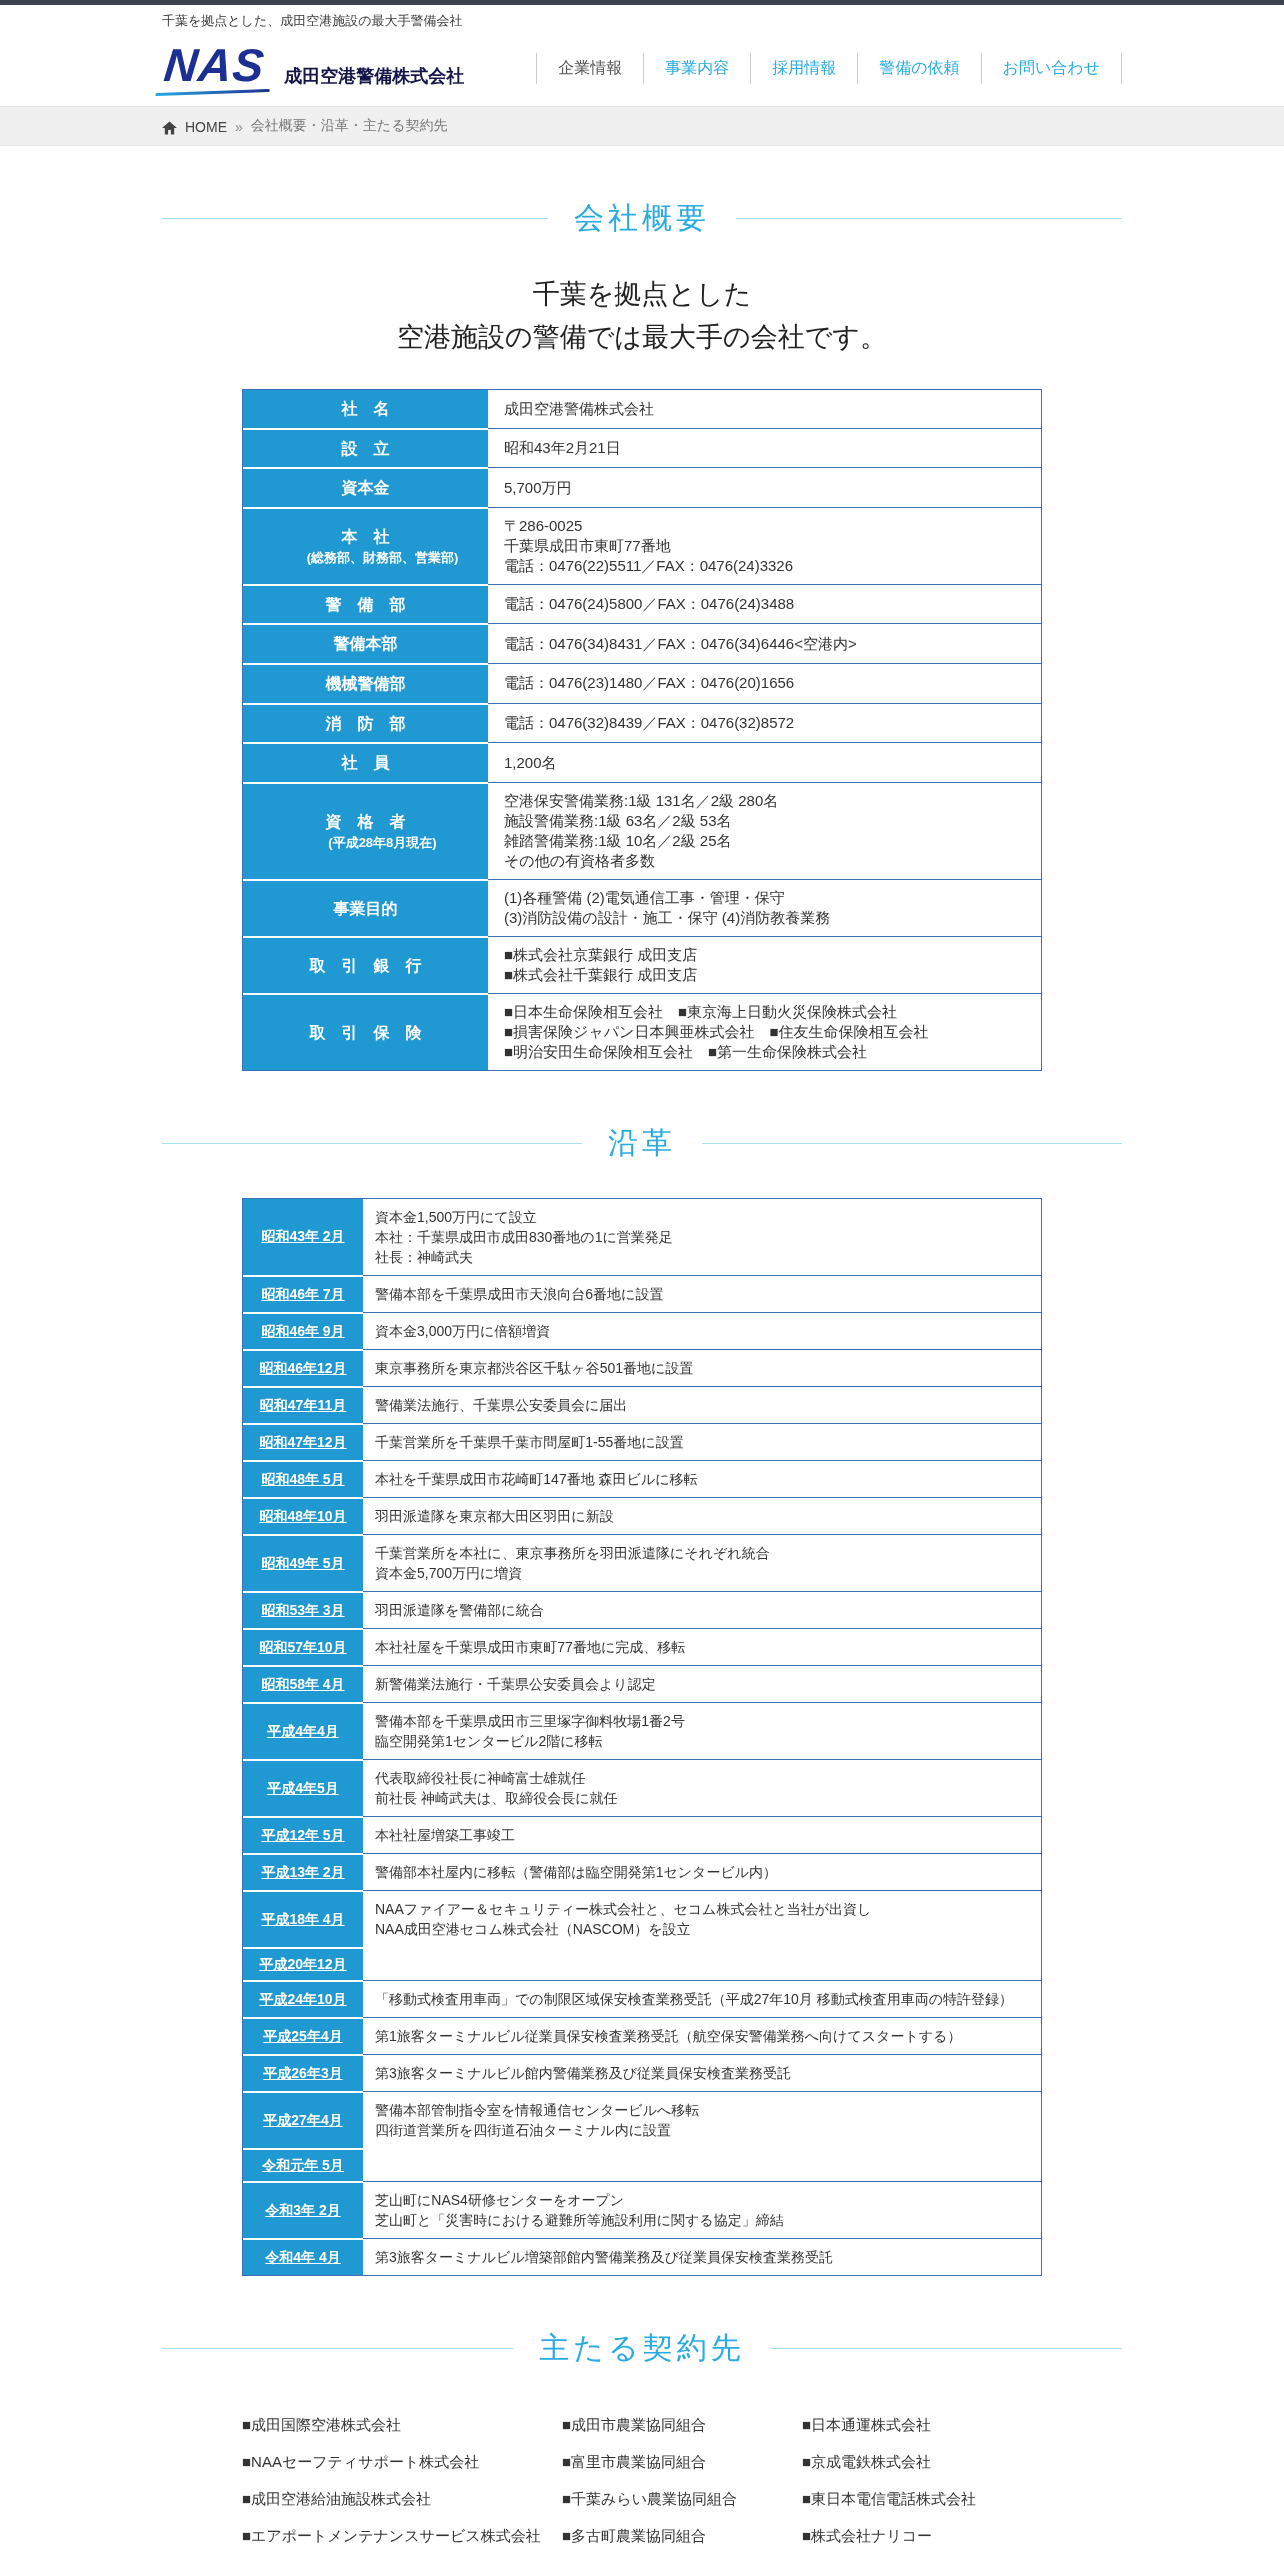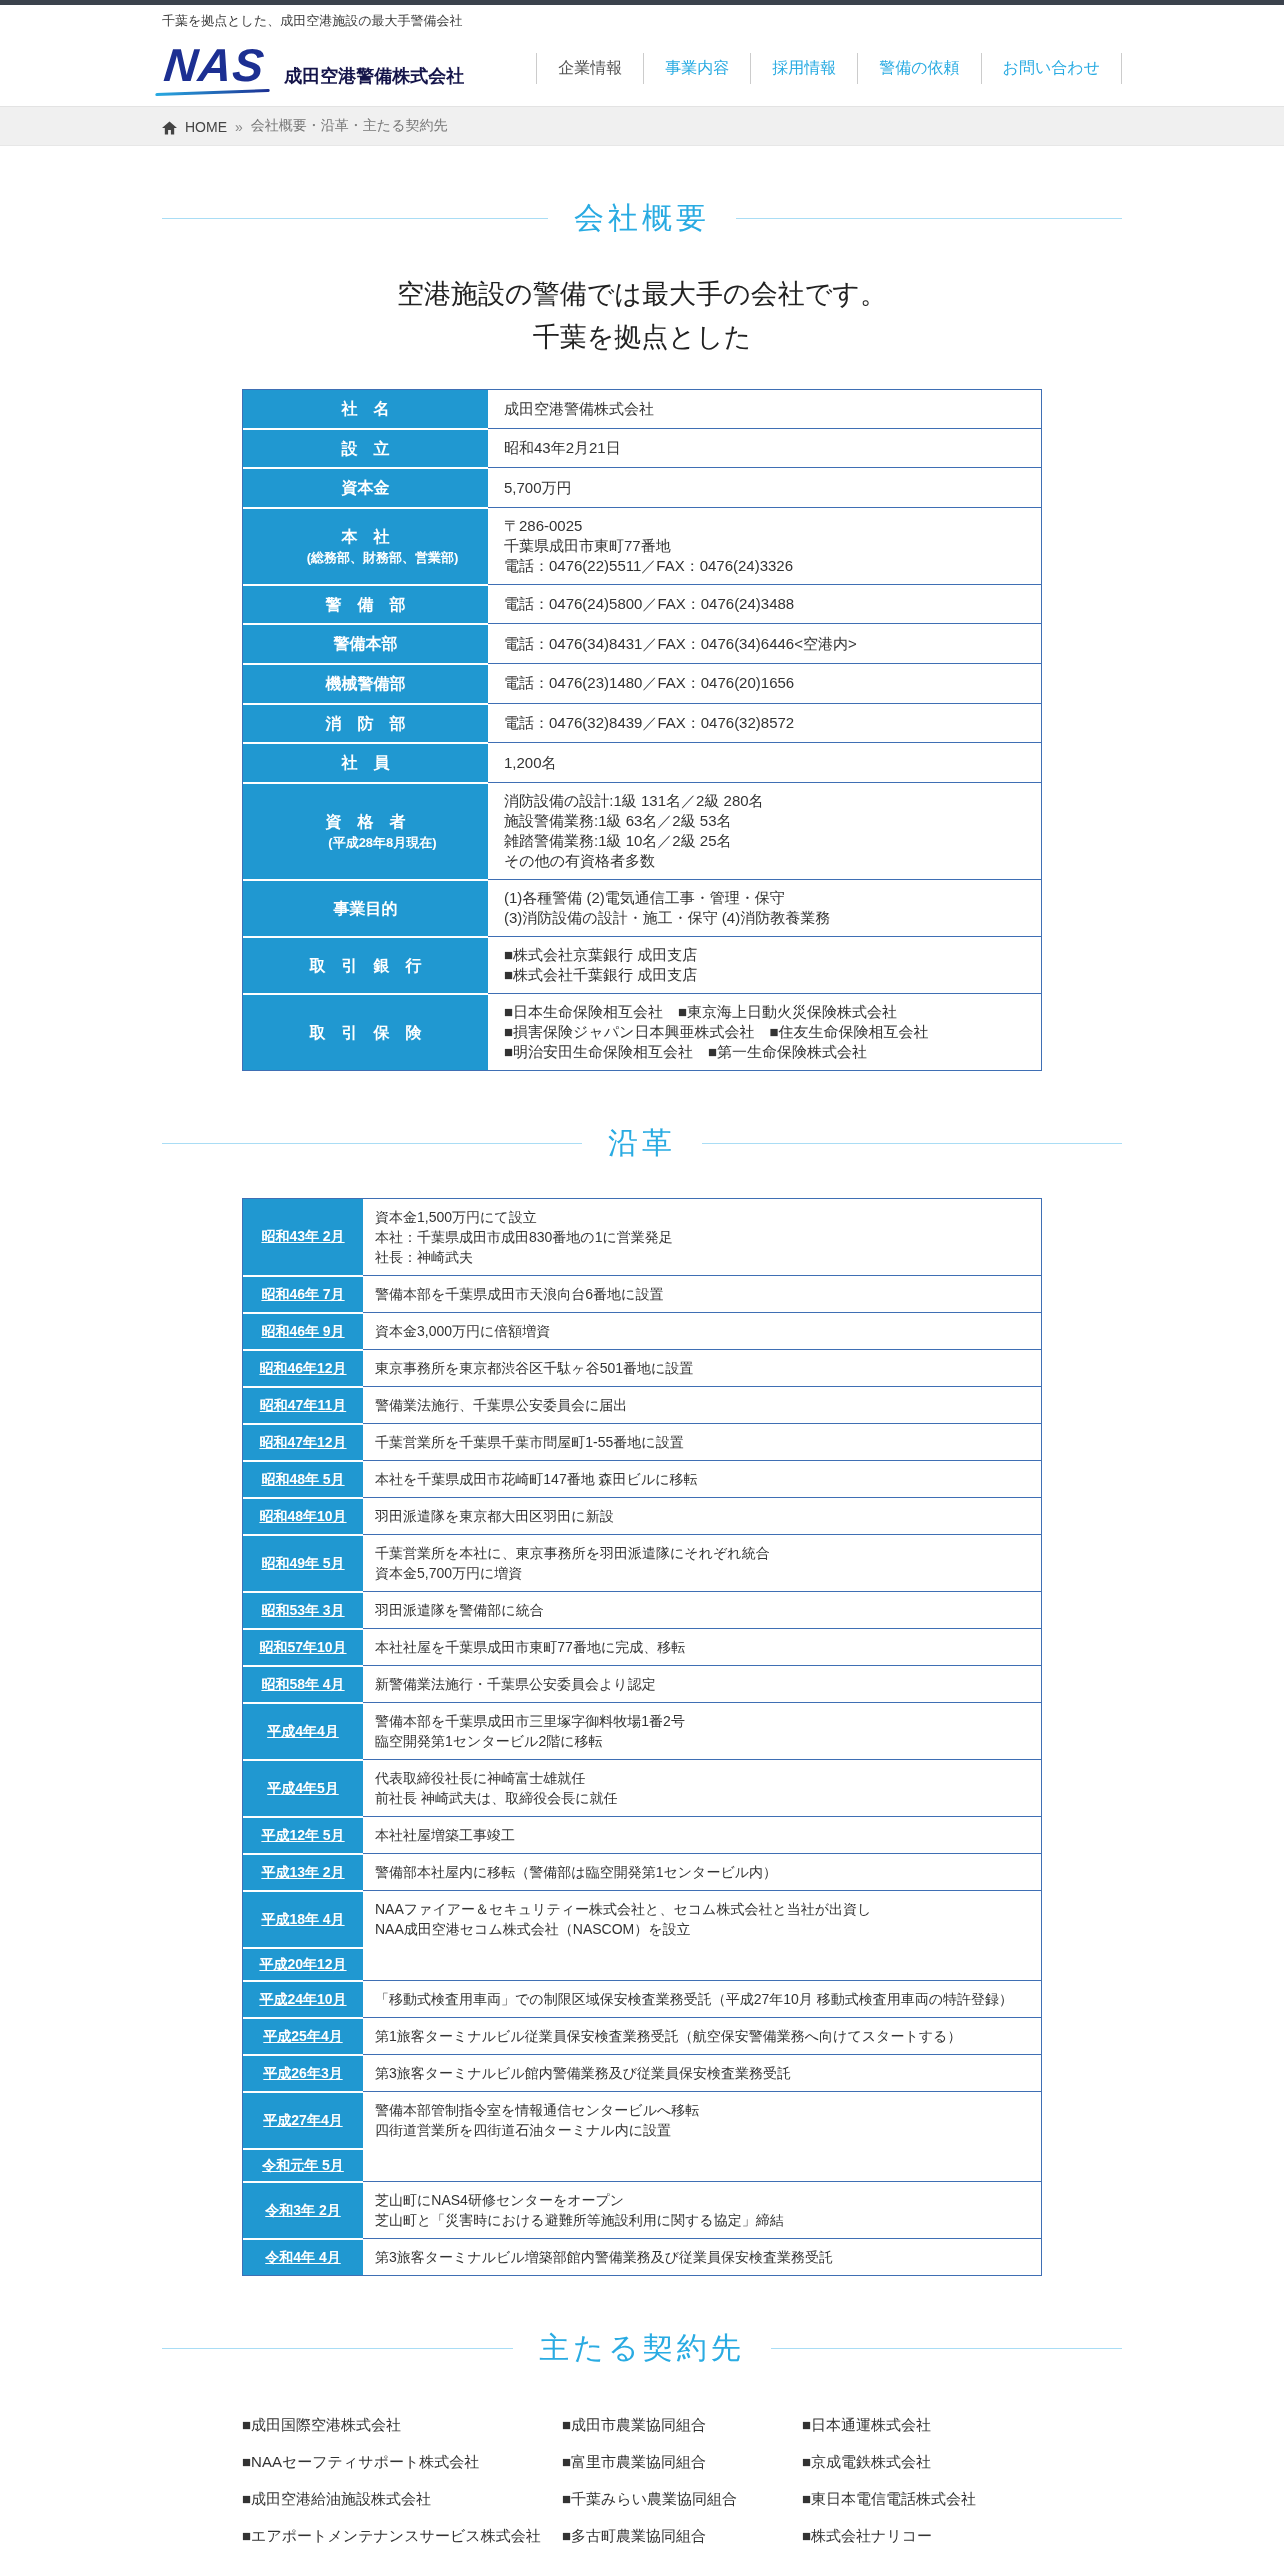--- a/index.html
+++ b/index.html
@@ -118,22 +118,22 @@
 
 <main class="container">
 
   <div class="section-head">
     <div class="rule"></div>
     <h2 class="section-title">会社概要</h2>
     <div class="rule"></div>
   </div>
 
   <div class="lead">
+    <div>千葉を拠点とした</div>
     <div>空港施設の警備では最大手の会社です。</div>
-    <div>千葉を拠点とした</div>
   </div>
 
   <div class="info-table" id="company-table">
       <div class="c-row">
         <div class="cell-label">
           <div class="lab-main">社　名</div>
         </div>
         <div class="cell-value">
           <div class="line">成田空港警備株式会社</div>
         </div>
@@ -204,21 +204,21 @@
         <div class="cell-value">
           <div class="line">1,200名</div>
         </div>
       </div>
       <div class="c-row">
         <div class="cell-label">
           <div class="lab-main">資　格　者</div>
           <div class="sub">(平成28年8月現在)</div>
         </div>
         <div class="cell-value">
-          <div class="line">消防設備の設計:1級 131名／2級 280名</div>
+          <div class="line">空港保安警備業務:1級 131名／2級 280名</div>
           <div class="line">施設警備業務:1級 63名／2級 53名</div>
           <div class="line">雑踏警備業務:1級 10名／2級 25名</div>
           <div class="line">その他の有資格者多数</div>
         </div>
       </div>
       <div class="c-row">
         <div class="cell-label">
           <div class="lab-main">事業目的</div>
         </div>
         <div class="cell-value">

